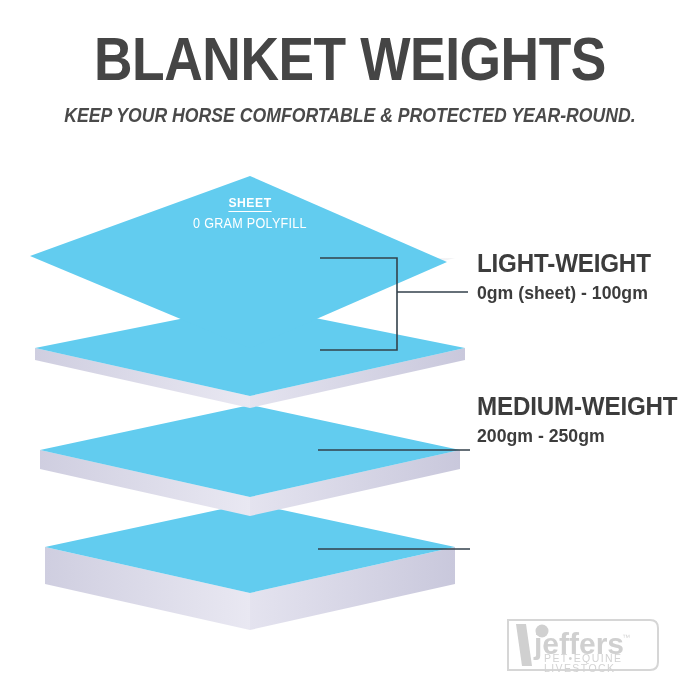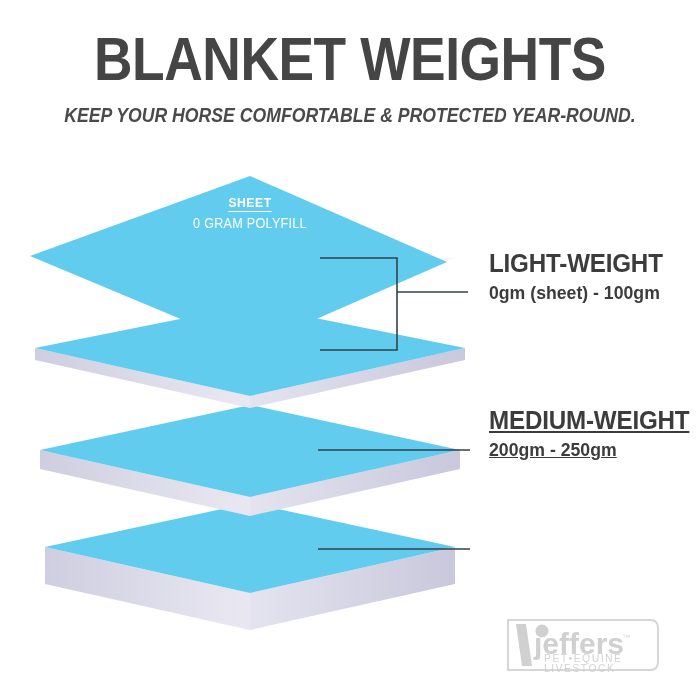--- a/index.html
+++ b/index.html
@@ -94,21 +94,20 @@
     line-height: 15px;
   }
 
   
   .label-group {
     position: absolute;
     left: 477px;
     font-family: "Liberation Sans Narrow", "Liberation Sans", sans-serif;
     color: #3b3b3b;
     transform-origin: left top;
-    margin-left: 12px;
   }
   .label-group .lbl-title {
     margin: 0;
     font-size: 26px;
     font-weight: 700;
     line-height: 27px;
     letter-spacing: -0.2px;
     color: #3c3c3c;
     transform: scaleX(0.93);
     transform-origin: left top;
@@ -119,21 +118,21 @@
     padding-top: 6px;
     font-size: 19px;
     font-weight: 700;
     line-height: 20px;
     color: #3c3c3c;
     transform: scaleX(0.93);
     transform-origin: left top;
     white-space: nowrap;
   }
   #label-light  { top: 250px; }
-  #label-medium { top: 407px; text-decoration: underline; }
+  #label-medium { top: 393px; }
   #label-heavy  { top: 507px; }
 
   
   .logo {
     position: absolute;
     left: 500px;
     top: 614px;
     width: 180px;
     height: 62px;
   }

